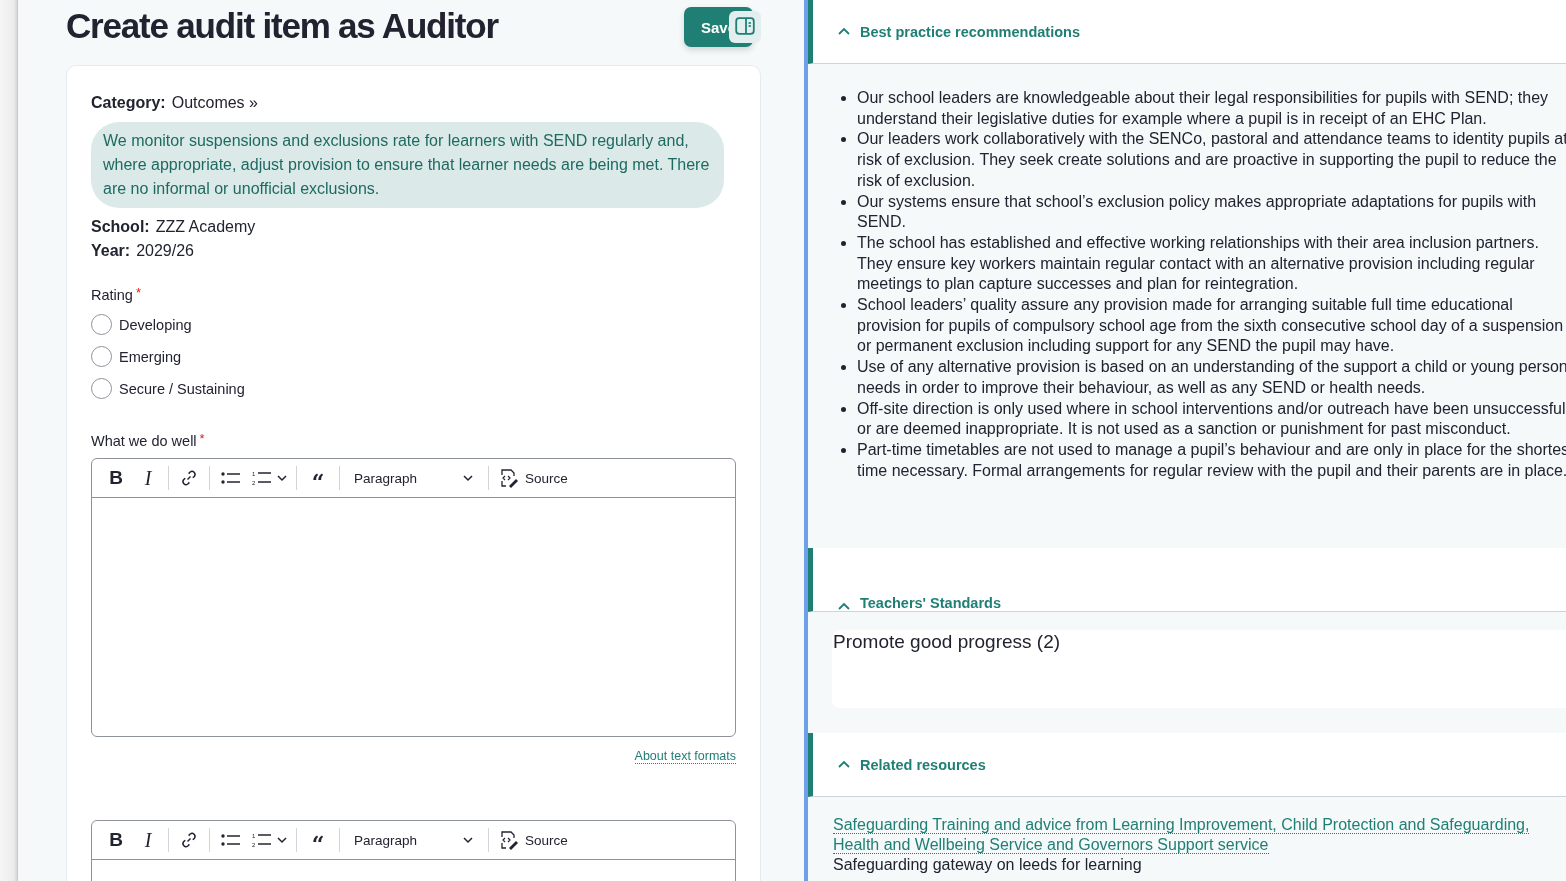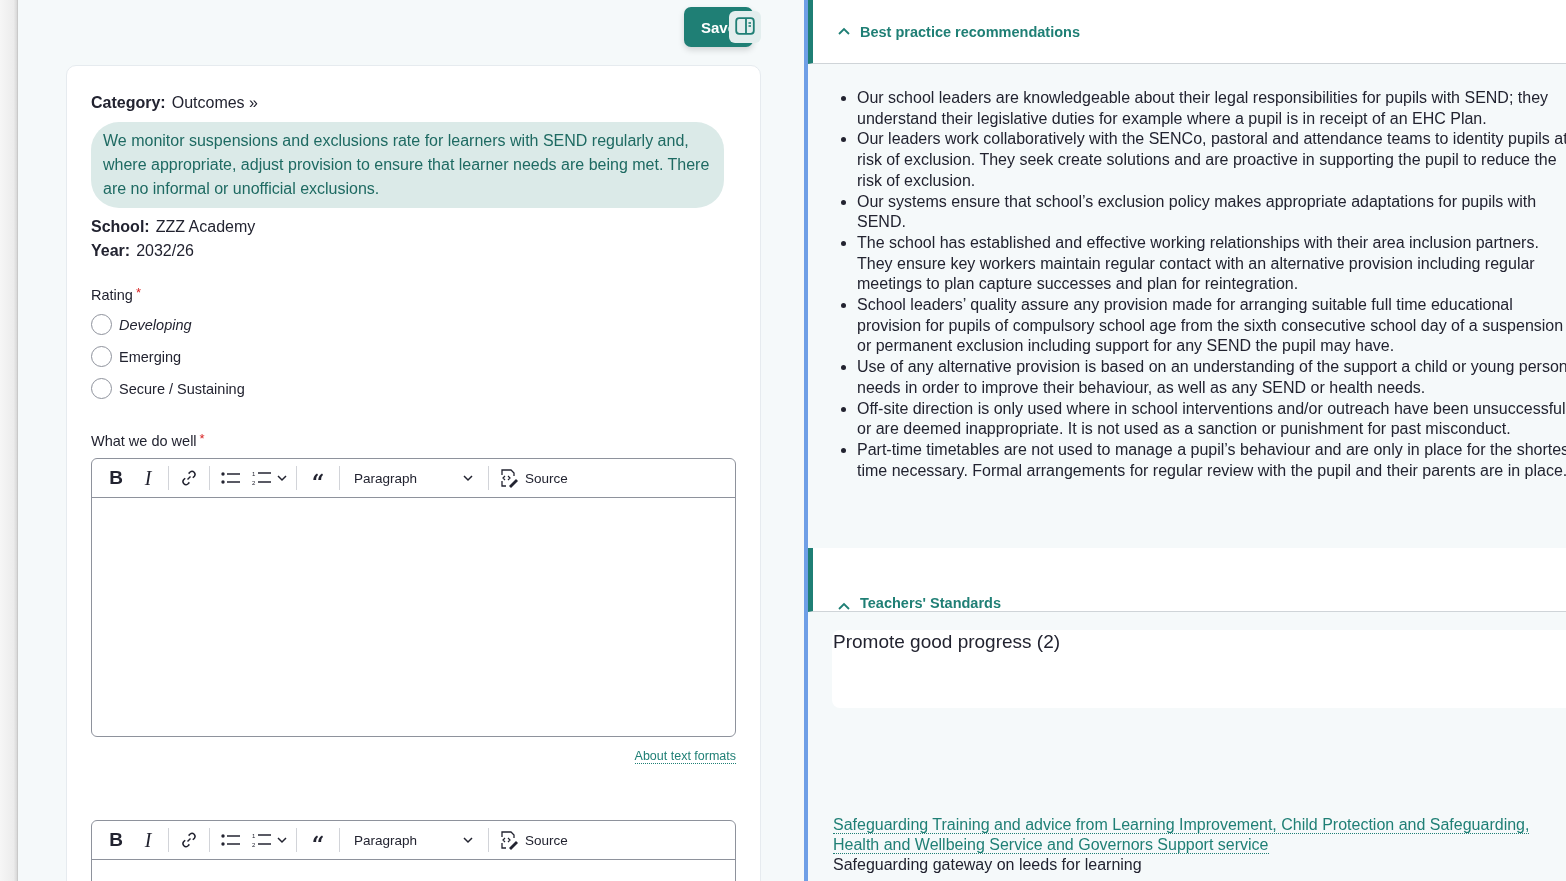--- a/index.html
+++ b/index.html
@@ -115,20 +115,21 @@
     }
     .res-link span { border-bottom: 1px dotted #1f7f75; }
     .res-text { position: absolute; left: 25px; top: 856px; font-size: 16px; color: #222330; }
   </style>
 </head>
 <body>
 
 <div class="left-shadow"></div>
 
 <div class="main">
+  <h1 class="page-title">Create audit item as Auditor</h1>
   <button class="save-button">Save</button>
   <button class="sidebar-toggle">
     <span>
       <svg width="20" height="18" viewBox="0 0 20 18">
           <rect x="1.2" y="1.2" width="17.6" height="15.6" rx="3" fill="none" stroke="#1f7f75" stroke-width="1.8"></rect>
           <line x1="11" y1="1.5" x2="11" y2="16.5" stroke="#1f7f75" stroke-width="1.8"></line>
           <line x1="13.5" y1="6" x2="16" y2="6" stroke="#1f7f75" stroke-width="1.6"></line>
           <line x1="13.5" y1="9" x2="16" y2="9" stroke="#1f7f75" stroke-width="1.6"></line>
         </svg>
     </span>
@@ -136,27 +137,27 @@
 
   <div class="card">
     <div class="meta-line category-line">
       <b>Category:</b><span>Outcomes »</span>
     </div>
     <div class="description">We monitor suspensions and exclusions rate for learners with SEND regularly and, where appropriate, adjust provision to ensure that learner needs are being met. There are no informal or unofficial exclusions.</div>
     <div class="meta-line school-line">
       <b>School:</b><span>ZZZ Academy</span>
     </div>
     <div class="meta-line year-line">
-      <b>Year:</b><span>2032/26</span>
+      <b>Year:</b><span>2029/26</span>
     </div>
 
     <div class="field-label" style="top:219px;">
       <span>Rating</span><span class="req">*</span>
     </div>
-    <label class="radio-row" style="top:248px;font-style:italic;">
+    <label class="radio-row" style="top:248px;">
       <span class="radio"></span>
       <span>Developing</span>
     </label>
     <label class="radio-row" style="top:280px;">
       <span class="radio"></span>
       <span>Emerging</span>
     </label>
     <label class="radio-row" style="top:312px;">
       <span class="radio"></span>
       <span>Secure / Sustaining</span>
@@ -320,15 +321,23 @@
         <svg width="14" height="9" viewBox="0 0 14 9">
           <path d="M2 7 L7 2 L12 7" stroke="#1f7f75" stroke-width="1.8" fill="none"></path>
         </svg>
       </span>
     <span>Teachers' Standards</span>
   </div>
   <div class="standards-box">
     <div class="std-title">Promote good progress (2)</div>
   </div>
 
+  <div class="acc-head" style="top:733px;">
+    <span class="chev">
+        <svg width="14" height="9" viewBox="0 0 14 9">
+          <path d="M2 7 L7 2 L12 7" stroke="#1f7f75" stroke-width="1.8" fill="none"></path>
+        </svg>
+      </span>
+    <span>Related resources</span>
+  </div>
   <a class="res-link"><span>Safeguarding Training and advice from Learning Improvement, Child Protection and Safeguarding, Health and Wellbeing Service and Governors Support service</span></a>
   <div class="res-text">Safeguarding gateway on leeds for learning</div>
 </div>
 
 </body></html>

